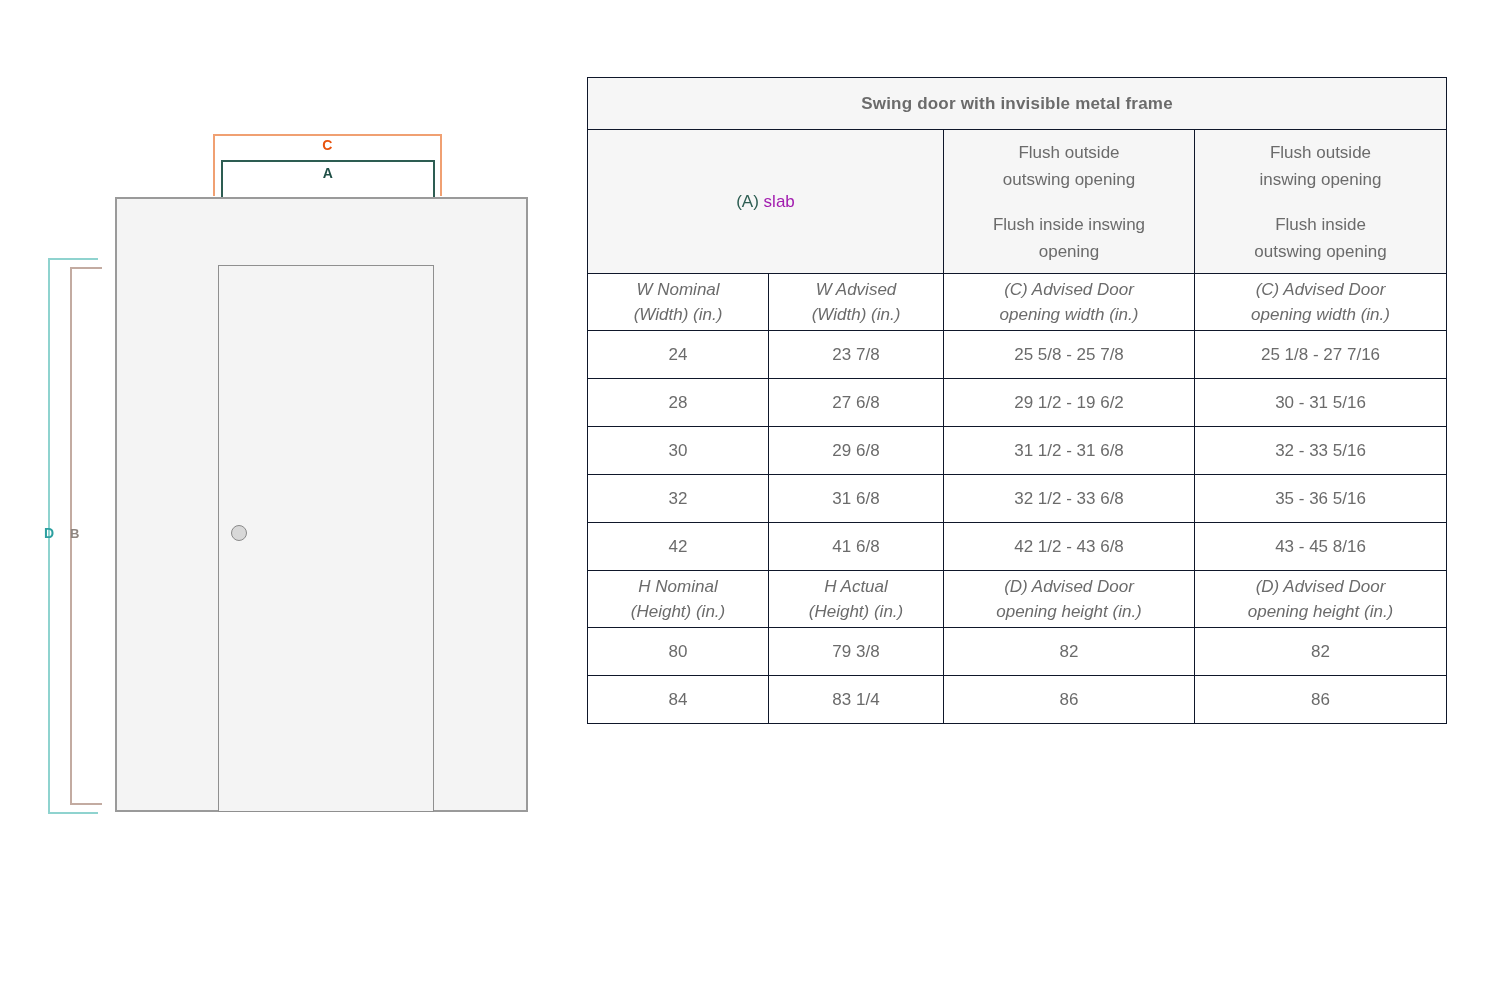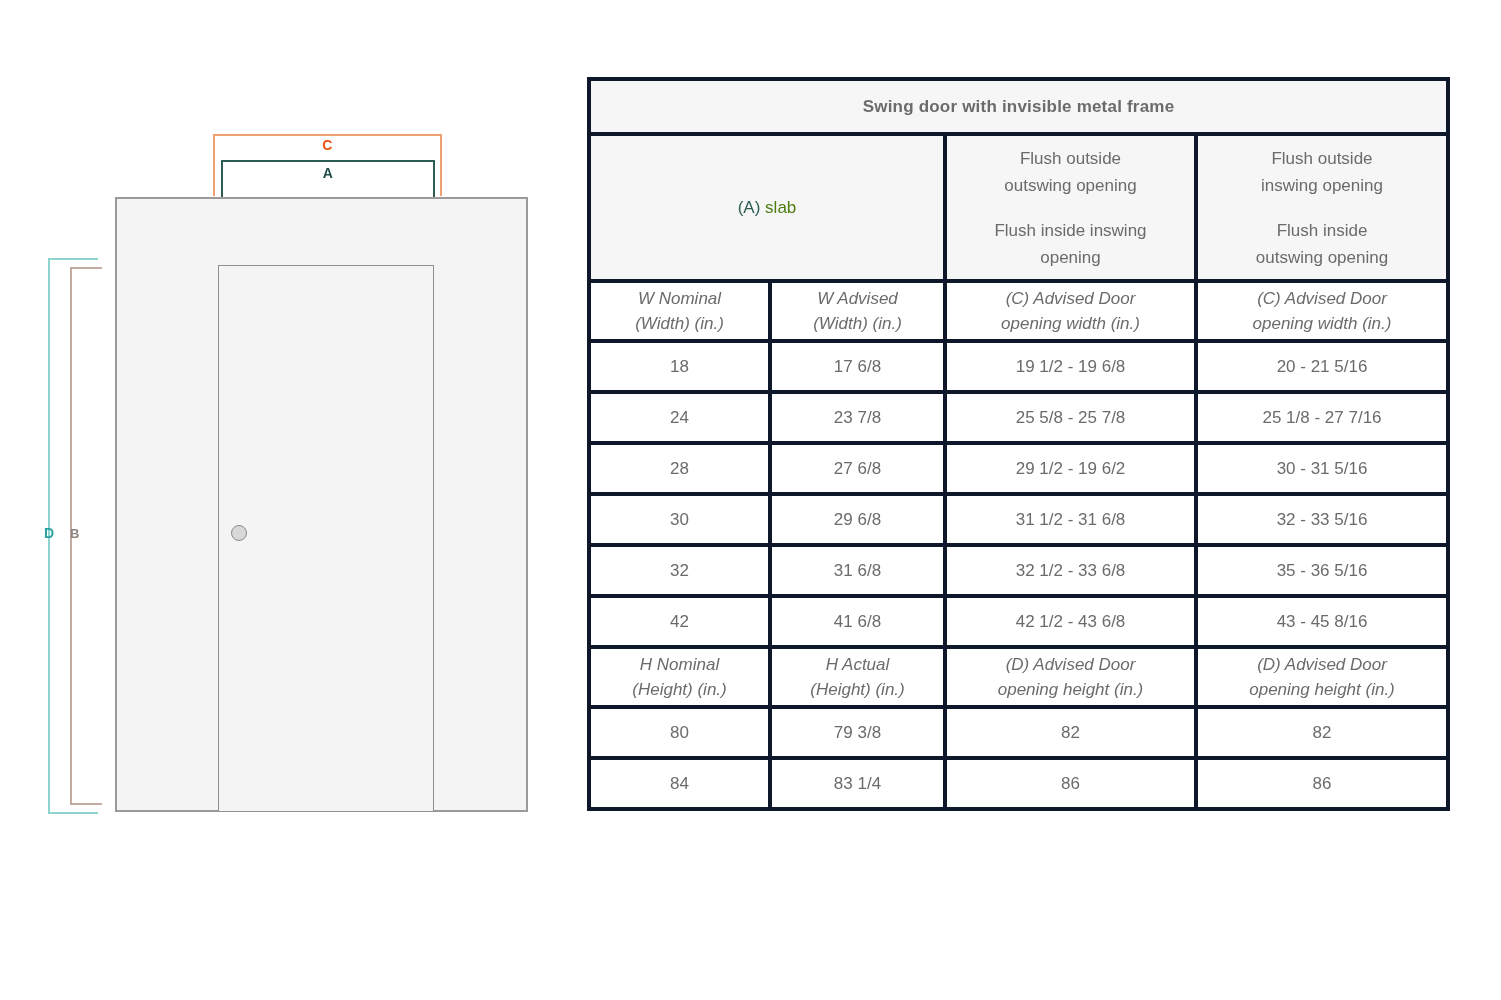--- a/index.html
+++ b/index.html
@@ -95,21 +95,21 @@
 
   
   #spec-table{
     position:absolute;
     left:587px;top:77px;
     width:859px;
     border-collapse:collapse;
     table-layout:fixed;
   }
   #spec-table td{
-    border:4px solid #0f172a;
+    border:1px solid #0f172a;
     text-align:center;
     vertical-align:middle;
     font-size:17px;
     color:#6b6b6b;
     padding:0;
   }
   .c1{width:181px;}
   .c2{width:175px;}
   .c3{width:251px;}
   .c4{width:252px;}
@@ -127,21 +127,21 @@
     background:#f6f6f6;
     font-size:20px;
     line-height:27px;
     color:#6b6b6b;
     padding:0 6px;
   }
   td.grp-cell.slab-cell{
     font-size:22px;
   }
   .slab-code{color:#2d5d52;}
-  .slab-word{color:#4d7c0f;}
+  .slab-word{color:#a21caf;}
   .grp-line{display:block;}
   .grp-gap{display:block;height:18px;}
 
   td.sub-head{
     height:56px;
     background:#ffffff;
     font-size:19px;
     line-height:25px;
     color:#6b6b6b;
     padding:0 4px;
@@ -224,26 +224,20 @@
         <span class="grp-line">(C) Advised Door</span>
         <span class="grp-line">opening width (in.)</span>
       </td>
       <td class="sub-head accent-orange">
         <span class="grp-line">(C) Advised Door</span>
         <span class="grp-line">opening width (in.)</span>
       </td>
     </tr>
 
     <tr>
-      <td class="data-cell">18</td>
-      <td class="data-cell">17 6/8</td>
-      <td class="data-cell">19 1/2 - 19 6/8</td>
-      <td class="data-cell">20 - 21 5/16</td>
-    </tr>
-    <tr>
       <td class="data-cell">24</td>
       <td class="data-cell">23 7/8</td>
       <td class="data-cell">25 5/8 - 25 7/8</td>
       <td class="data-cell">25 1/8 - 27 7/16</td>
     </tr>
     <tr>
       <td class="data-cell">28</td>
       <td class="data-cell">27 6/8</td>
       <td class="data-cell">29 1/2 - 19 6/2</td>
       <td class="data-cell">30 - 31 5/16</td>

